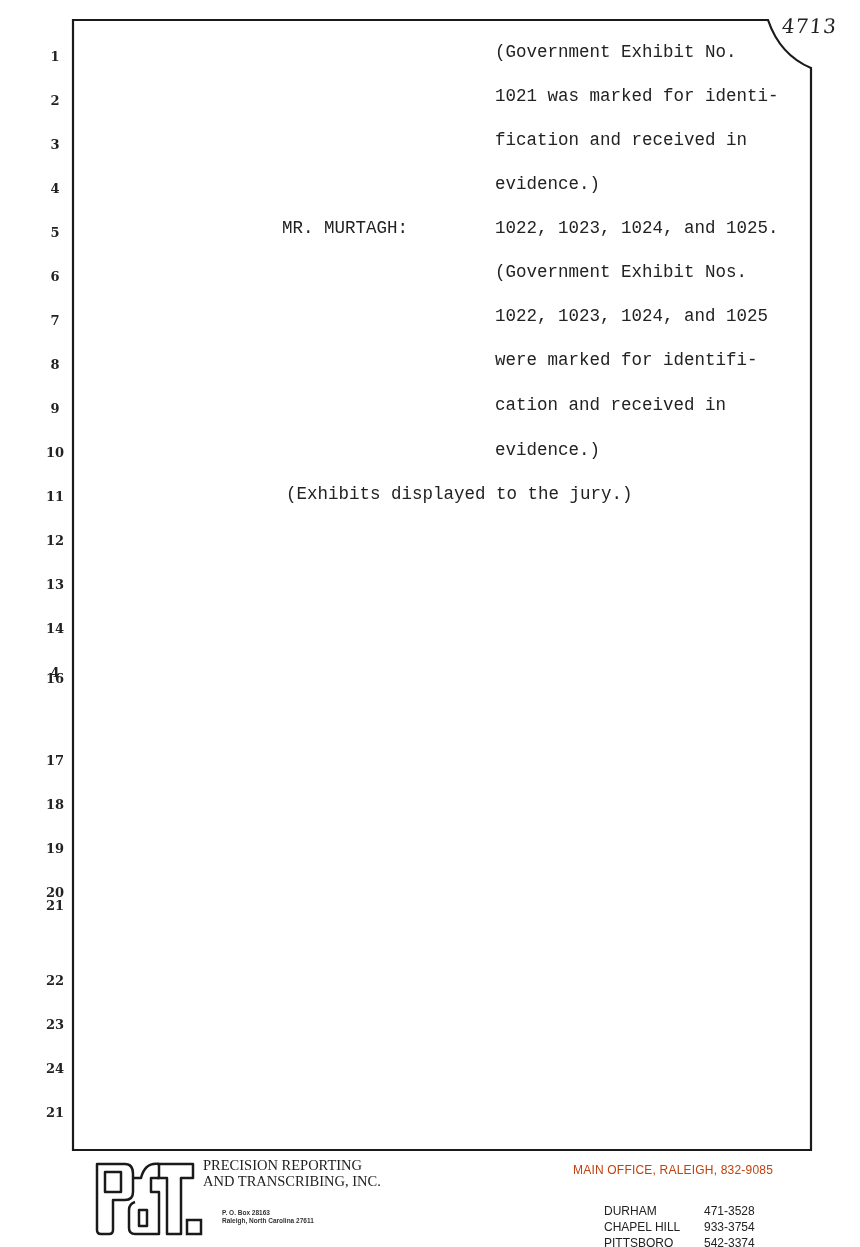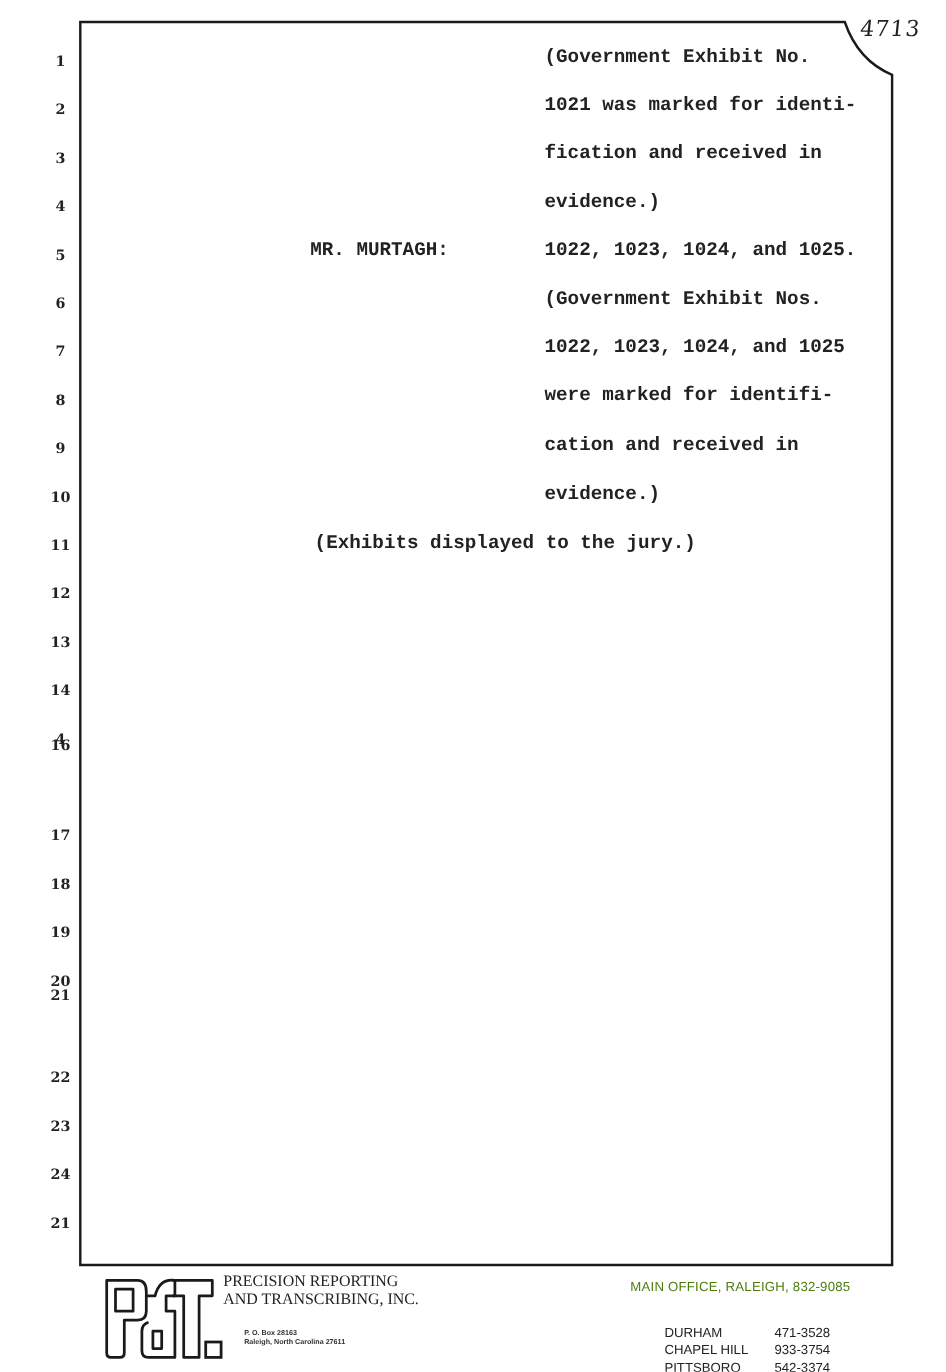--- a/index.html
+++ b/index.html
@@ -10,34 +10,34 @@
       color: #222; transform: skewX(-6deg);
     }
     .frame { position: absolute; left: 0; top: 0; width: 860px; height: 1247px; pointer-events: none; }
     .line-numbers { position: absolute; left: 40px; top: 0; width: 30px; }
     .line-number {
       position: absolute; left: 0; width: 30px; text-align: center;
       font-family: "DejaVu Serif", serif; font-weight: bold; font-size: 13px; color: #222;
     }
     .text-line {
       position: absolute; white-space: pre;
-      font-family: "Liberation Mono", monospace; font-size: 17.5px; color: #222; font-weight: bold;
+      font-family: "Liberation Mono", monospace; font-size: 17.5px; color: #222;
     }
     .footer-logo { position: absolute; left: 95px; top: 1158px; width: 110px; height: 80px; }
     .company-name {
       position: absolute; left: 203px; top: 1157px;
       font-family: Liberation Serif, serif; font-size: 14.5px; line-height: 16px; color: #222;
     }
     .company-address {
       position: absolute; left: 222px; top: 1209px;
       font-family: "Liberation Sans", sans-serif; font-size: 6.5px; line-height: 8px; font-weight: bold; color: #333;
     }
     .main-office {
       position: absolute; left: 573px; top: 1163px;
-      font-family: "Liberation Sans", sans-serif; font-size: 12px; color: #4d7c0f; letter-spacing: 0.2px;
+      font-family: "Liberation Sans", sans-serif; font-size: 12px; color: #c2410c; letter-spacing: 0.2px;
     }
     .office-row { position: absolute; left: 604px; font-family: "Liberation Sans", sans-serif; font-size: 12px; color: #222; margin-top: 20px; }
     .office-city { display: inline-block; width: 100px; }
   </style>
 </head>
 <body>
 
 <svg class="frame" width="860" height="1247" viewBox="0 0 860 1247">
   <path d="M 73 1150 L 73 20 L 768 20 Q 780 55 811 68 L 811 1150 Z" fill="none" stroke="#1a1a1a" stroke-width="2.2"></path>
 </svg>

